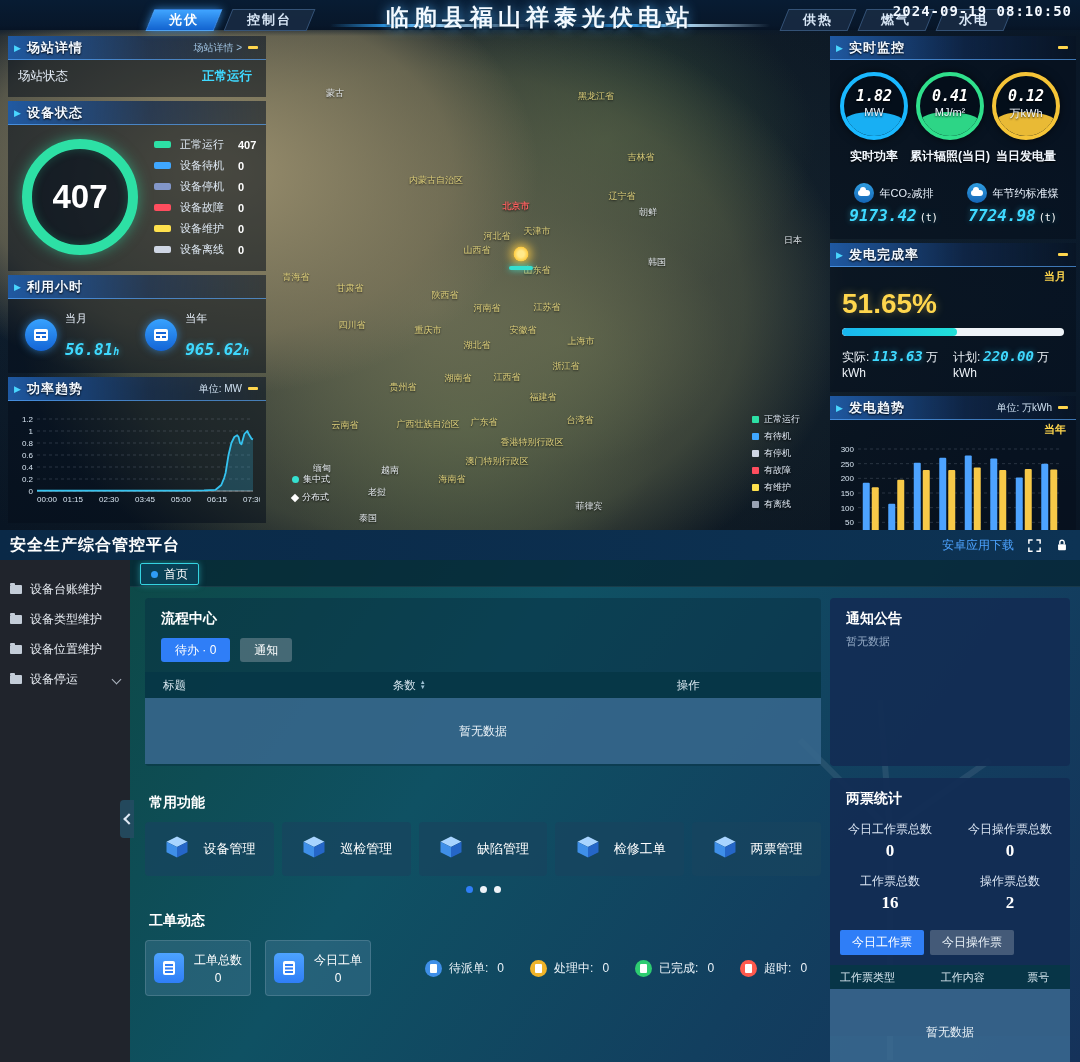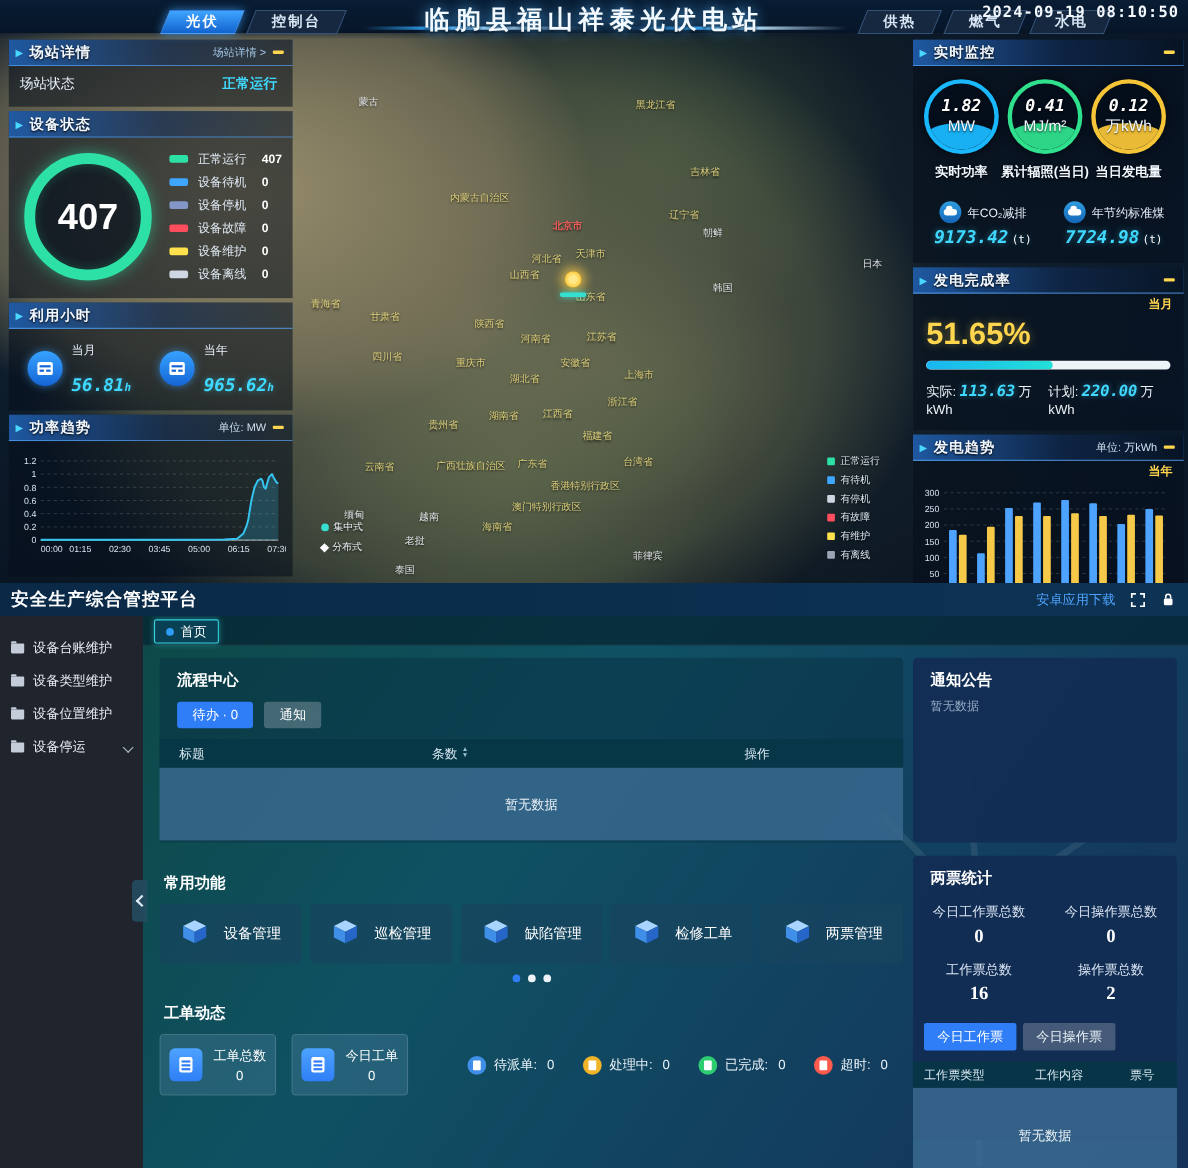--- a/index.html
+++ b/index.html
@@ -74,21 +74,21 @@
   .util-val .u{font-size:10px;color:#3fd9ff;}
   
   .chart-wrap{padding:4px 2px 2px;}
   .tag-row{display:flex;justify-content:flex-end;padding:2px 10px 0;}
   
   .gauge-row{display:flex;justify-content:flex-start;padding:12px 6px 6px;}
   .gauge{display:flex;flex-direction:column;align-items:center;width:76px;}
   .g-ring{width:60px;height:60px;border-radius:50%;border:4px solid var(--c);position:relative;overflow:hidden;background:rgba(3,12,24,.72);box-shadow:0 0 10px rgba(0,0,0,.6);}
   .g-liquid{position:absolute;left:0;right:0;bottom:0;height:40%;background:var(--c);border-radius:45% 55% 0 0/38% 42% 0 0;opacity:.95;}
   .g-val{position:absolute;top:11px;width:100%;text-align:center;font-family:"DejaVu Sans Mono",monospace;font-style:italic;font-weight:bold;font-size:15px;color:#fff;text-shadow:0 1px 2px #000;z-index:2;}
-  .g-unit{position:absolute;top:30px;width:100%;text-align:center;font-size:14px;color:#f2f8ff;text-shadow:0 1px 2px rgba(0,0,0,.8);z-index:2;}
+  .g-unit{position:absolute;top:30px;width:100%;text-align:center;font-size:11px;color:#f2f8ff;text-shadow:0 1px 2px rgba(0,0,0,.8);z-index:2;}
   .g-label{margin-top:8px;font-size:12px;font-weight:bold;color:#f2f8ff;text-shadow:0 1px 2px #000;white-space:nowrap;}
   .mstat-row{display:flex;justify-content:space-between;padding:12px 4px 14px;}
   .mstat{display:flex;flex-direction:column;align-items:center;gap:3px;flex:1;}
   .mstat-top{display:flex;align-items:center;gap:6px;font-size:11px;color:#e6eef8;}
   .cloud-ico{width:20px;height:20px;border-radius:50%;background:linear-gradient(180deg,#2f9de0,#1465b6);display:flex;align-items:center;justify-content:center;}
   .cloud{width:12px;height:6px;background:#fff;border-radius:4px;position:relative;}
   .cloud::before{content:'';position:absolute;width:6px;height:6px;background:#fff;border-radius:50%;top:-3px;left:2px;}
   .mstat-val{font-size:16px;}
   .mstat-val .u{font-size:10px;color:#fff;font-style:normal;font-weight:normal;margin-left:3px;}
   

